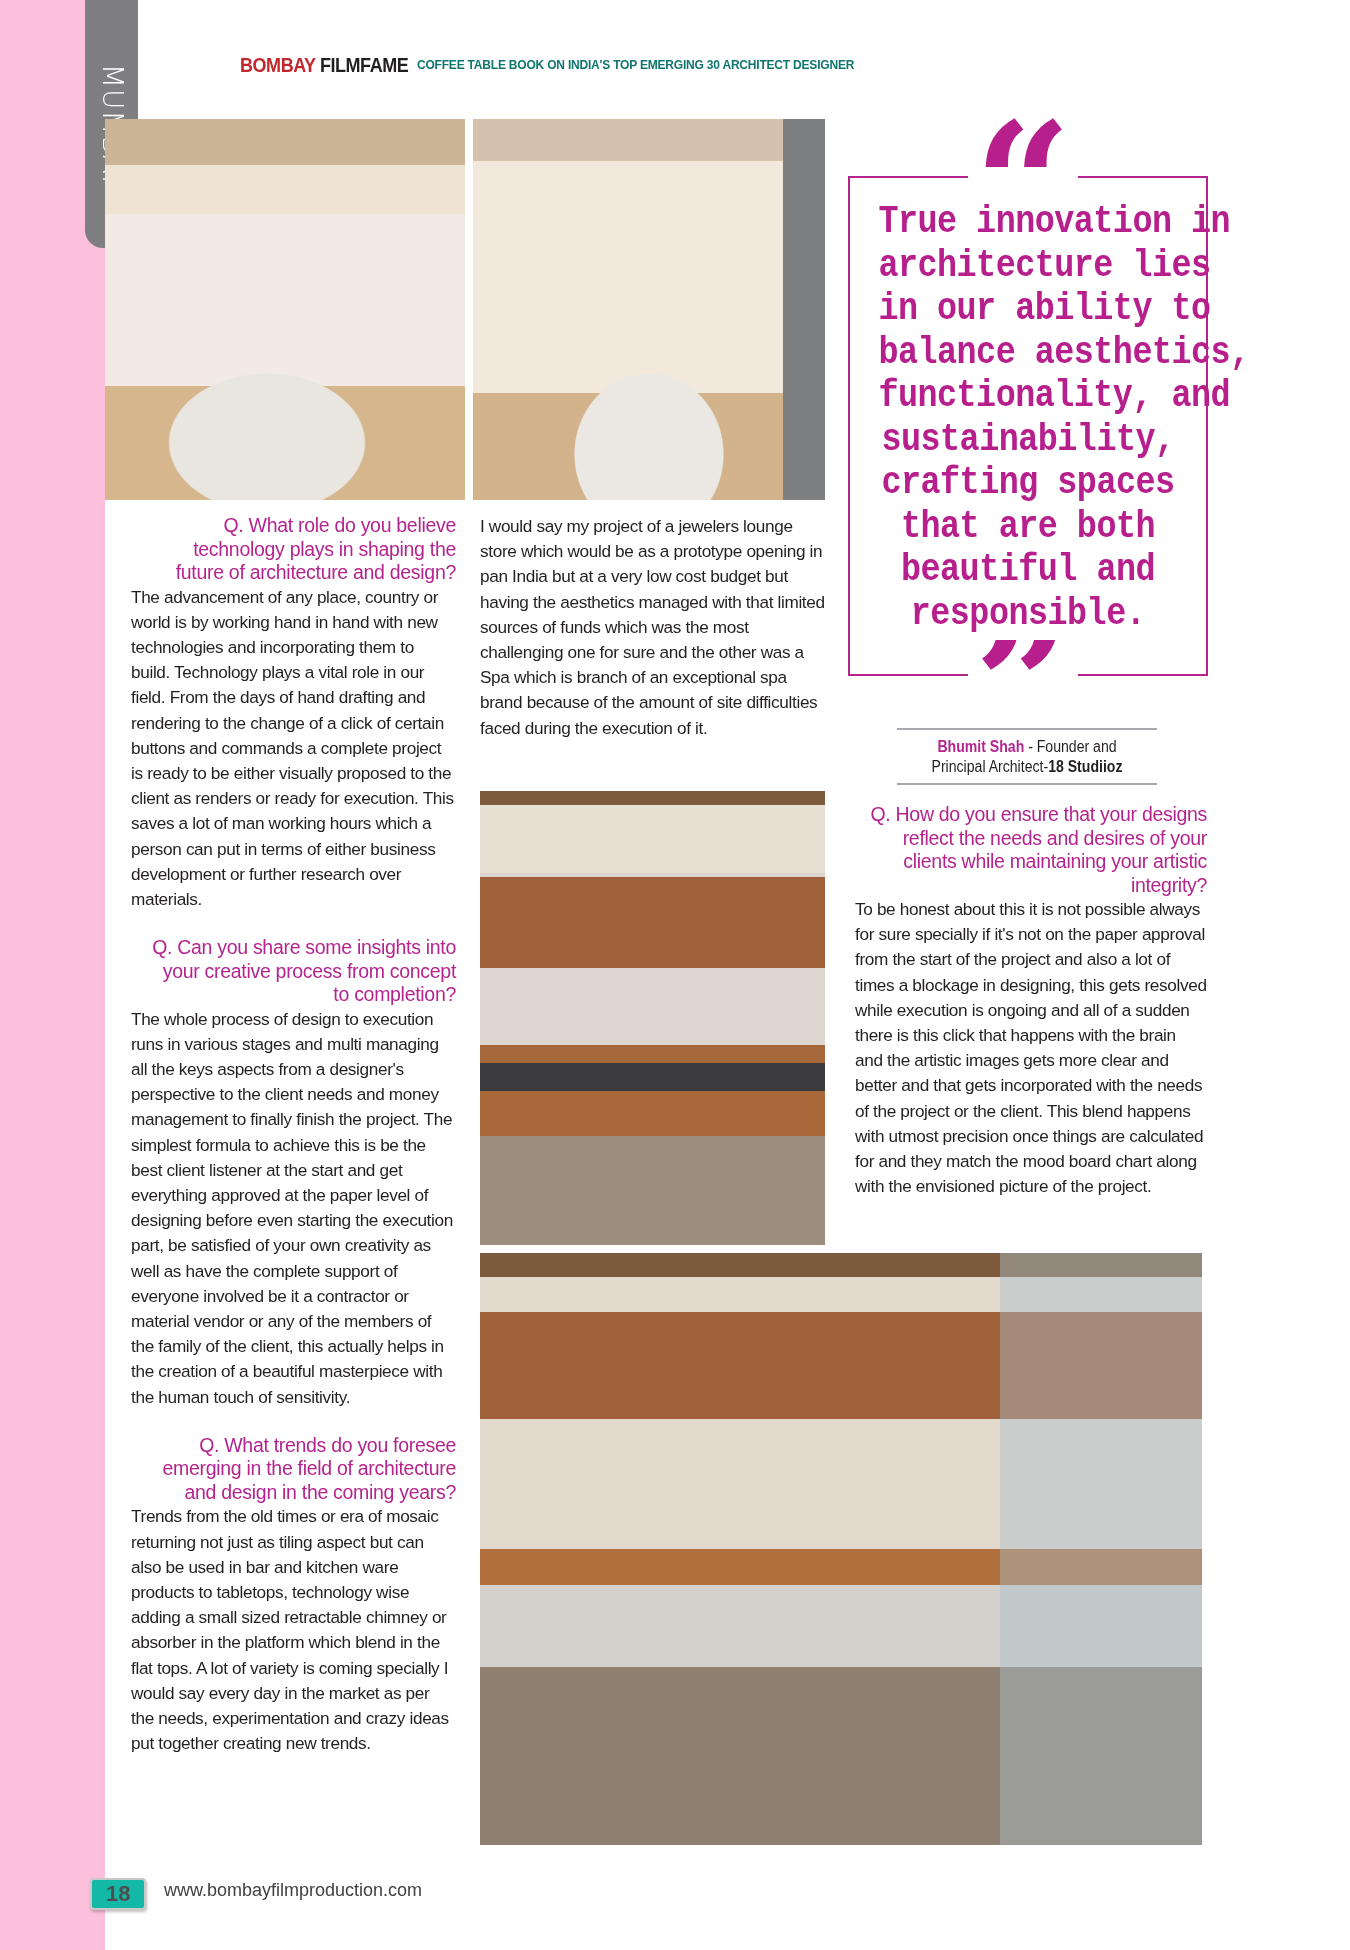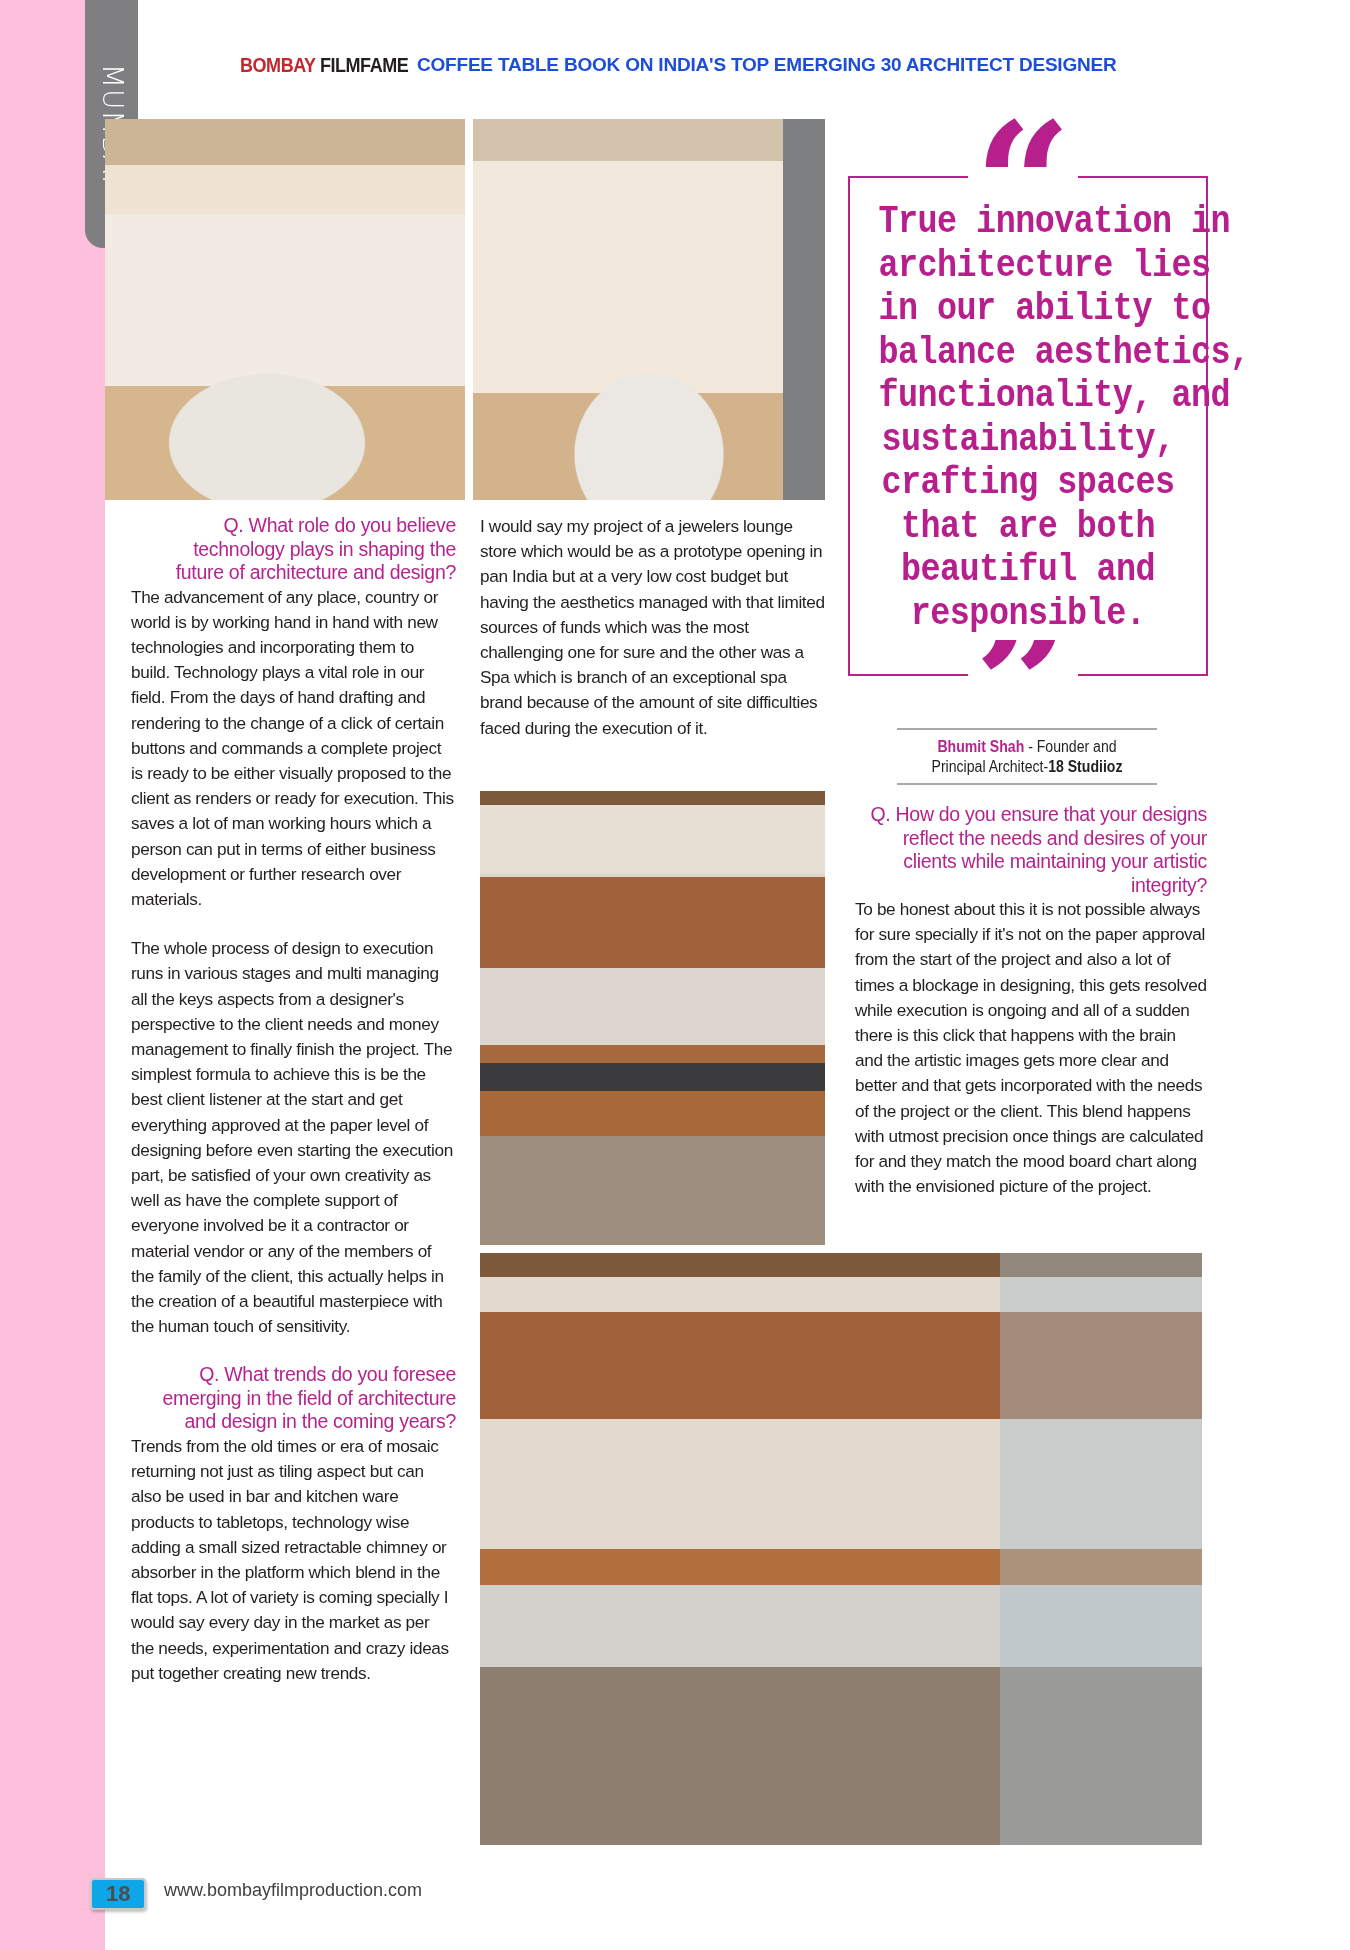--- a/index.html
+++ b/index.html
@@ -7,21 +7,21 @@
   body { position: relative; font-family: "Liberation Sans", sans-serif; color: #231f20; }
 
   .pink-strip { position: absolute; left: 0; top: 0; width: 105px; height: 1950px; background: #fdc0dc; }
   .city-tab { position: absolute; left: 85px; top: 0; width: 53px; height: 248px; background: #7f7f81; border-bottom-left-radius: 18px; }
   .city-tab span { position: absolute; left: 50%; top: 124px; transform: translate(-50%, -50%) rotate(90deg); color: #fff; font-size: 28px; letter-spacing: 1px; white-space: nowrap; font-family: "DejaVu Sans", sans-serif; font-weight: 300; }
 
   .header { position: absolute; left: 240px; top: 52px; height: 26px; display: flex; align-items: center; white-space: nowrap; }
   .brand { font-family: "Liberation Sans", sans-serif; font-weight: 700; font-size: 20px; letter-spacing: -0.5px; transform: scaleX(0.9); transform-origin: left; display: inline-block; }
   .brand .b1 { color: #c1272d; }
   .brand .b2 { color: #231f20; }
-  .header-title { color: #1d4ed8; font-weight: 700; font-size: 19px; margin-left: -10px; letter-spacing: -0.2px; }
+  .header-title { color: #0f766e; font-weight: 700; font-size: 12px; margin-left: -10px; letter-spacing: -0.2px; }
 
   .photo { position: absolute; overflow: hidden; }
   .spa1 { left: 105px; top: 119px; width: 360px; height: 381px;
     background:
       radial-gradient(ellipse 45% 30% at 45% 85%, #e9e5df 0 60%, transparent 61%),
       linear-gradient(180deg, #cbb596 0 12%, #efe3d2 12% 25%, #f1ebe4 25% 70%, #d6b68d 70% 100%); }
   .spa2 { left: 473px; top: 119px; width: 352px; height: 381px;
     background:
       radial-gradient(ellipse 35% 35% at 50% 88%, #ebe8e3 0 60%, transparent 61%),
       linear-gradient(90deg, transparent 0 88%, #7d7f80 88% 100%),
@@ -53,21 +53,21 @@
 
   .col { position: absolute; }
   .col1 { left: 131px; top: 514px; width: 325px; }
   .col2 { left: 480px; top: 514px; width: 345px; }
   .col3 { left: 855px; top: 803px; width: 352px; }
   .qa { margin-bottom: 0; }
   .q { color: #b5248e; font-size: 19.5px; line-height: 23.5px; padding-left: 23px; text-indent: -23px; letter-spacing: -0.3px; text-align: right; }
   .a { font-size: 17.2px; line-height: 25.2px; color: #231f20; letter-spacing: -0.35px; }
   .gap { height: 24px; }
 
-  .page-num { position: absolute; left: 90px; top: 1878px; width: 56px; height: 32px; border: 2px solid #c9c9c9; border-radius: 4px; box-shadow: 1px 2px 3px rgba(0,0,0,0.25); background: #0ea5e9; color: #4d4d4f; font-weight: 700; font-size: 22px; line-height: 28px; padding-left: 14px; }
+  .page-num { position: absolute; left: 90px; top: 1878px; width: 56px; height: 32px; border: 2px solid #c9c9c9; border-radius: 4px; box-shadow: 1px 2px 3px rgba(0,0,0,0.25); background: #14b8a6; color: #4d4d4f; font-weight: 700; font-size: 22px; line-height: 28px; padding-left: 14px; }
   .footer-url { position: absolute; left: 164px; top: 1880px; font-size: 18px; color: #414042; }
 </style>
 </head>
 <body>
 
 <div class="pink-strip"></div>
 <div class="city-tab">
   <span>MUMBAI</span>
 </div>
 
@@ -111,20 +111,21 @@
 </div>
 <div class="attrib-line" style="top:783px"></div>
 
 <div class="col col1">
   <div class="qa">
     <p class="q">Q. What role do you believe technology plays in shaping the future of architecture and design?</p>
     <p class="a">The advancement of any place, country or world is by working hand in hand with new technologies and incorporating them to build. Technology plays a vital role in our field. From the days of hand drafting and rendering to the change of a click of certain buttons and commands a complete project is ready to be either visually proposed to the client as renders or ready for execution. This saves a lot of man working hours which a person can put in terms of either business development or further research over materials.</p>
   </div>
   <div class="gap"></div>
   <div class="qa">
+    <p class="q">Q. Can you share some insights into your creative process from concept to completion?</p>
     <p class="a">The whole process of design to execution runs in various stages and multi managing all the keys aspects from a designer's perspective to the client needs and money management to finally finish the project. The simplest formula to achieve this is be the best client listener at the start and get everything approved at the paper level of designing before even starting the execution part, be satisfied of your own creativity as well as have the complete support of everyone involved be it a contractor or material vendor or any of the members of the family of the client, this actually helps in the creation of a beautiful masterpiece with the human touch of sensitivity.</p>
   </div>
   <div class="gap"></div>
   <div class="qa">
     <p class="q">Q. What trends do you foresee emerging in the field of architecture and design in the coming years?</p>
     <p class="a">Trends from the old times or era of mosaic returning not just as tiling aspect but can also be used in bar and kitchen ware products to tabletops, technology wise adding a small sized retractable chimney or absorber in the platform which blend in the flat tops. A lot of variety is coming specially I would say every day in the market as per the needs, experimentation and crazy ideas put together creating new trends.</p>
   </div>
 </div>
 
 <div class="col col2">

